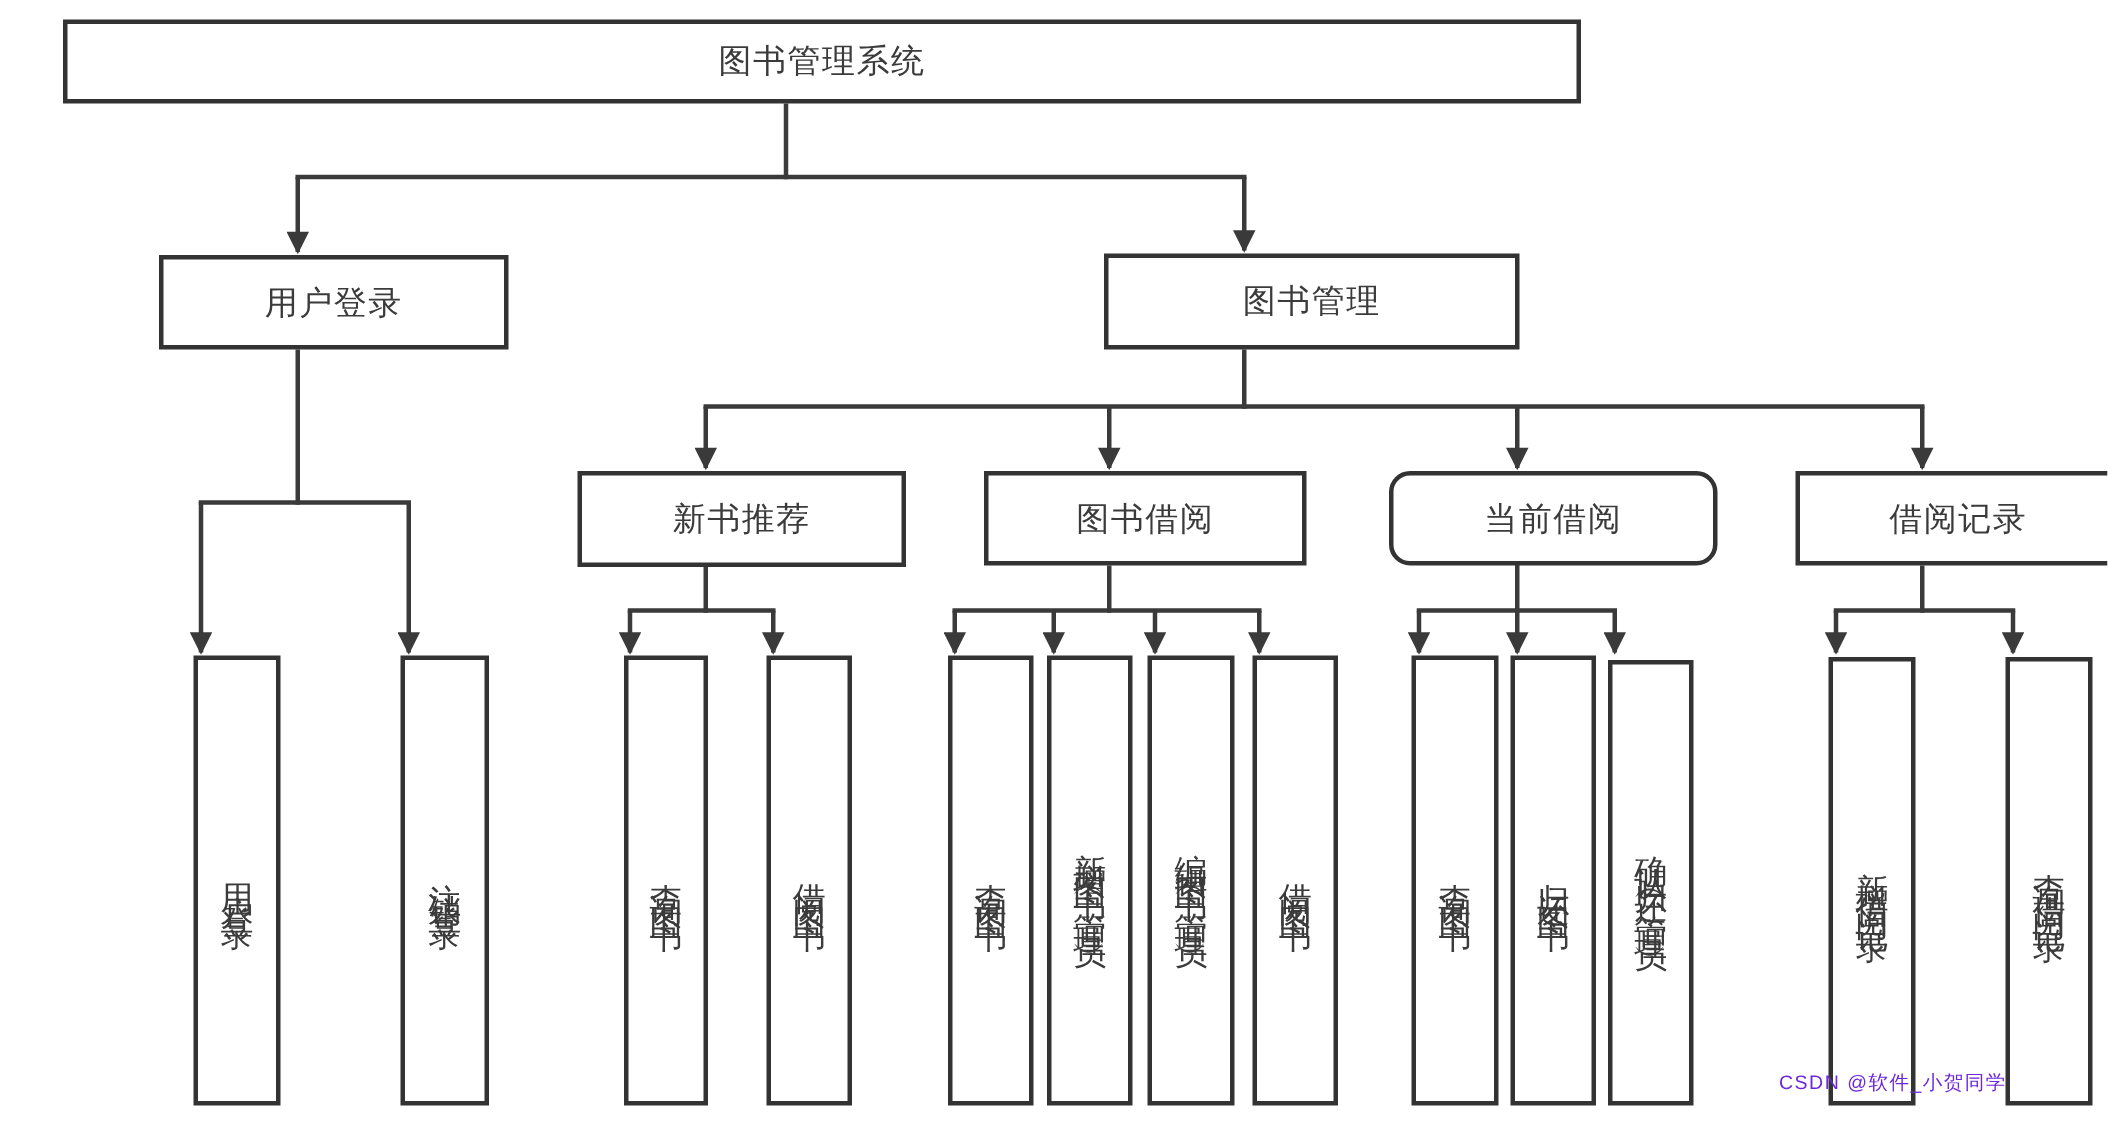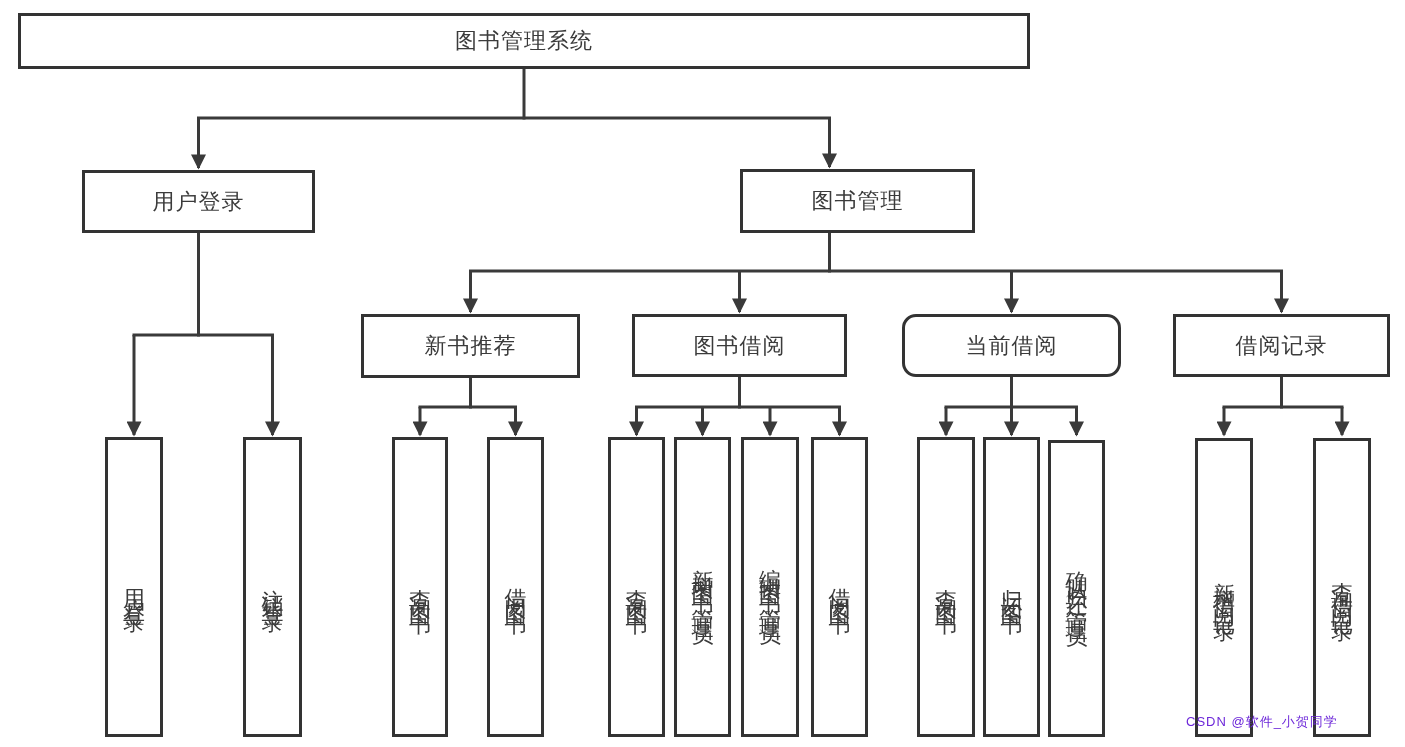--- a/index.html
+++ b/index.html
@@ -7,20 +7,21 @@
     position:relative;width:1405px;height:747px;background:#ffffff;
     font-family:"Liberation Sans","DejaVu Sans",sans-serif;overflow:hidden;
   }
   #wires{position:absolute;left:0;top:0;width:1405px;height:747px;}
   #wires line{stroke:#3a3a3a;stroke-width:3;stroke-linecap:square;}
   #wires line.a{stroke-linecap:butt;}
   .node{
     position:absolute;display:flex;align-items:center;justify-content:center;
     border:3px solid #333333;background:#ffffff;box-sizing:border-box;
     color:#3b3b3b;
+    margin-left:24px;
   }
   .node-h{font-size:22px;letter-spacing:1px;white-space:nowrap;}
   .node-v .label{
     writing-mode:vertical-rl;text-orientation:mixed;
     font-size:22px;letter-spacing:8px;line-height:1;
   }
   #watermark{
     position:absolute;left:1186px;top:713px;
     font-size:13px;letter-spacing:1px;color:#6d28d9;white-space:nowrap;
     z-index:5;
@@ -75,21 +76,21 @@
 
     <line x1="1281.5" y1="377" x2="1281.5" y2="407"></line>
     <line x1="1224" y1="407" x2="1342" y2="407"></line>
     <line class="a" x1="1224" y1="407" x2="1224" y2="435" marker-end="url(#arrow)"></line>
     <line class="a" x1="1342" y1="407" x2="1342" y2="435" marker-end="url(#arrow)"></line>
   </svg>
 
   <div class="node node-h" style="left:18px;top:13px;width:1012px;height:56px;">图书管理系统</div>
 
   <div class="node node-h" style="left:82px;top:170px;width:233px;height:63px;">用户登录</div>
-  <div class="node node-h" style="left:740px;top:169px;width:235px;height:64px;">图书管理</div>
+  <div class="node node-h" style="left:712px;top:169px;width:277px;height:64px;">图书管理</div>
 
   <div class="node node-h" style="left:361px;top:314px;width:219px;height:64px;">新书推荐</div>
   <div class="node node-h" style="left:632px;top:314px;width:215px;height:63px;">图书借阅</div>
   <div class="node node-h" style="left:902px;top:314px;width:219px;height:63px;border-radius:14px;">当前借阅</div>
   <div class="node node-h" style="left:1173px;top:314px;width:217px;height:63px;">借阅记录</div>
 
   <div class="node node-v" style="left:105px;top:437px;width:58px;height:300px;">
     <span class="label">用户登录</span>
     </div>
   <div class="node node-v" style="left:243px;top:437px;width:59px;height:300px;">

